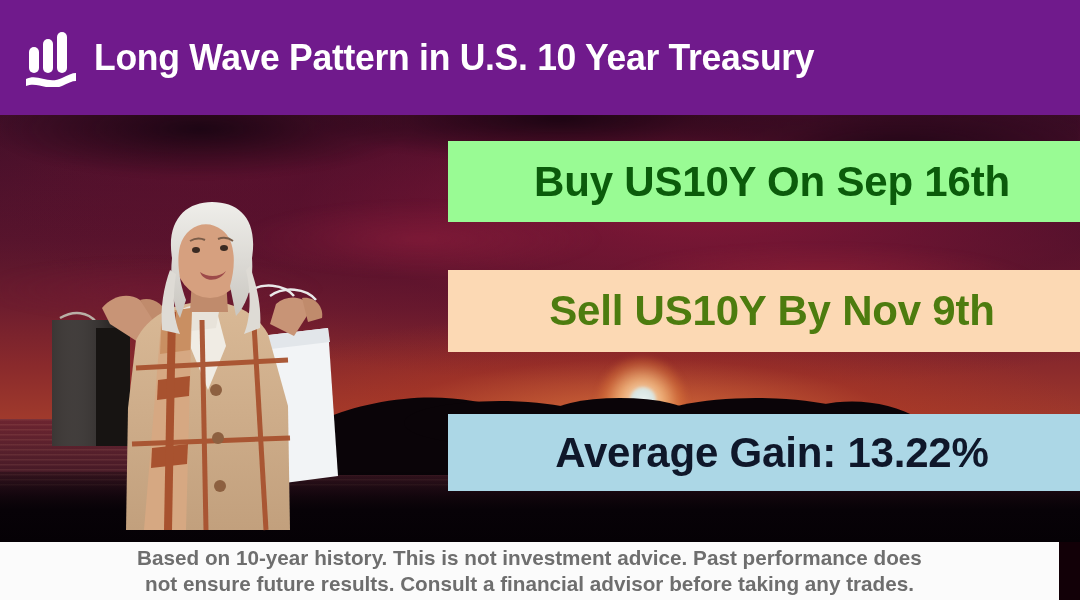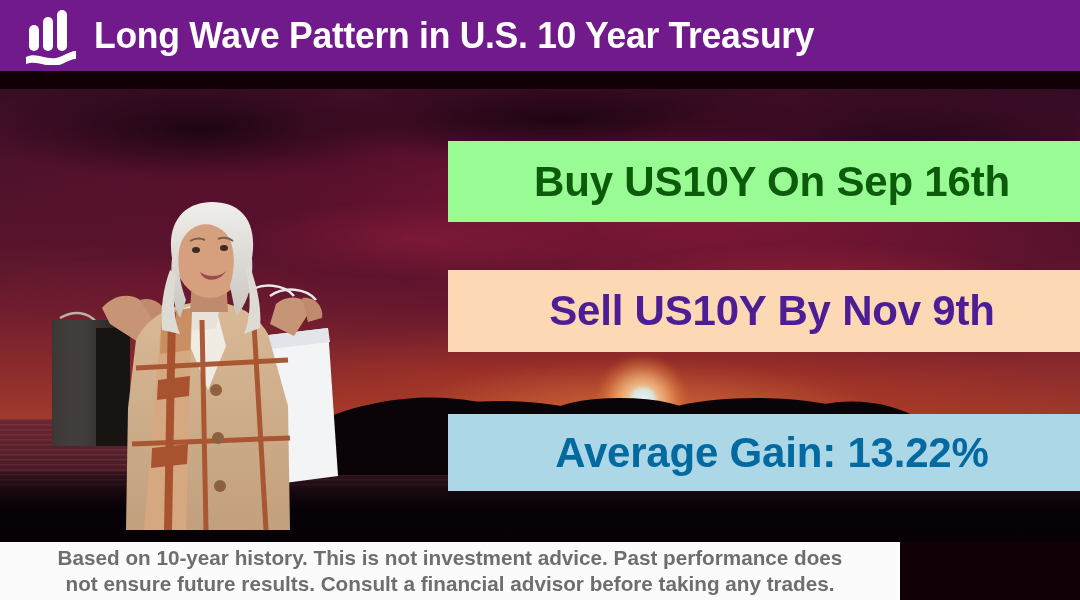--- a/index.html
+++ b/index.html
@@ -16,21 +16,21 @@
     height: 600px;
     overflow: hidden;
     background: #120007;
   }
 
   
   .header {
     position: absolute;
     left: 0; top: 0;
     width: 1080px;
-    height: 71px;
+    height: 115px;
     background: #701A8C;
     display: flex;
     align-items: center;
     padding-left: 22px;
     box-sizing: border-box;
     z-index: 40;
   }
   .logo {
     width: 58px;
     height: 58px;
@@ -148,40 +148,40 @@
     font-size: 42px;
     font-weight: bold;
     white-space: nowrap;
     letter-spacing: -0.2px;
     font-family: "Liberation Sans", sans-serif;
   }
   #box-buy  { top: 141px; height: 81px; background: #99FB94; }
   #box-sell { top: 270px; height: 82px; background: #FCD9B4; }
   #box-gain { top: 414px; height: 77px; background: #ACD7E6; }
   #box-buy span  { color: #0B5B0B; }
-  #box-sell span { color: #4c1d95; }
-  #box-gain span { color: #0369a1; text-align: right; }
+  #box-sell span { color: #4d7c0f; }
+  #box-gain span { color: #0f172a; text-align: right; }
 
   
   .watermark {
     position: absolute;
     right: 18px;
     top: 505px;
     color: #d9d9d9;
     font-size: 22px;
     font-weight: bold;
     z-index: 30;
     letter-spacing: 0.2px;
   }
 
   
   .footer {
     position: absolute;
     left: 0; top: 542px;
-    width: 900px;
+    width: 1059px;
     height: 58px;
     background: #fbfbfb;
     z-index: 40;
     display: flex;
     flex-direction: column;
     justify-content: center;
     box-sizing: border-box;
     padding: 0 10px;
   }
   .footer div {

